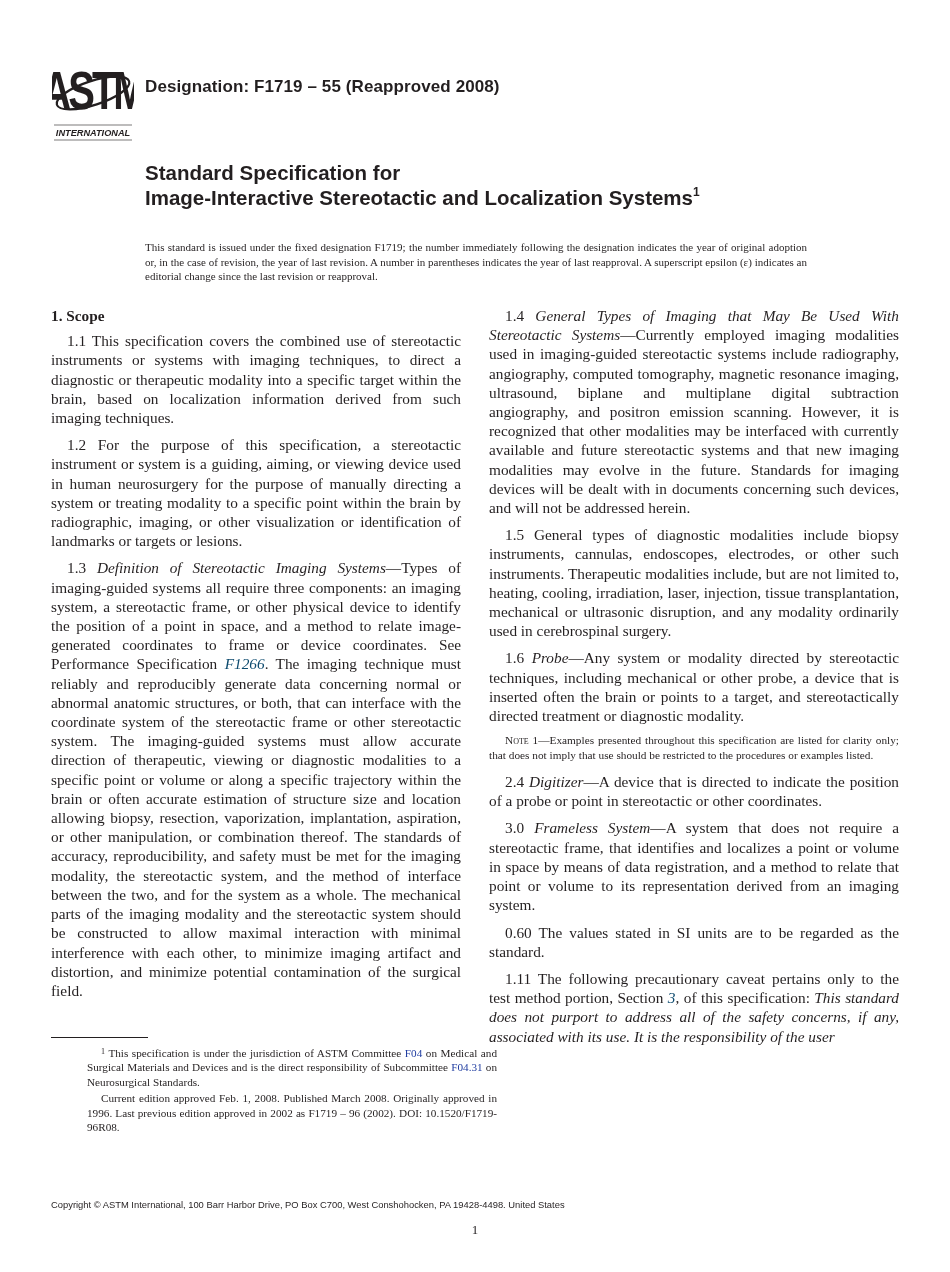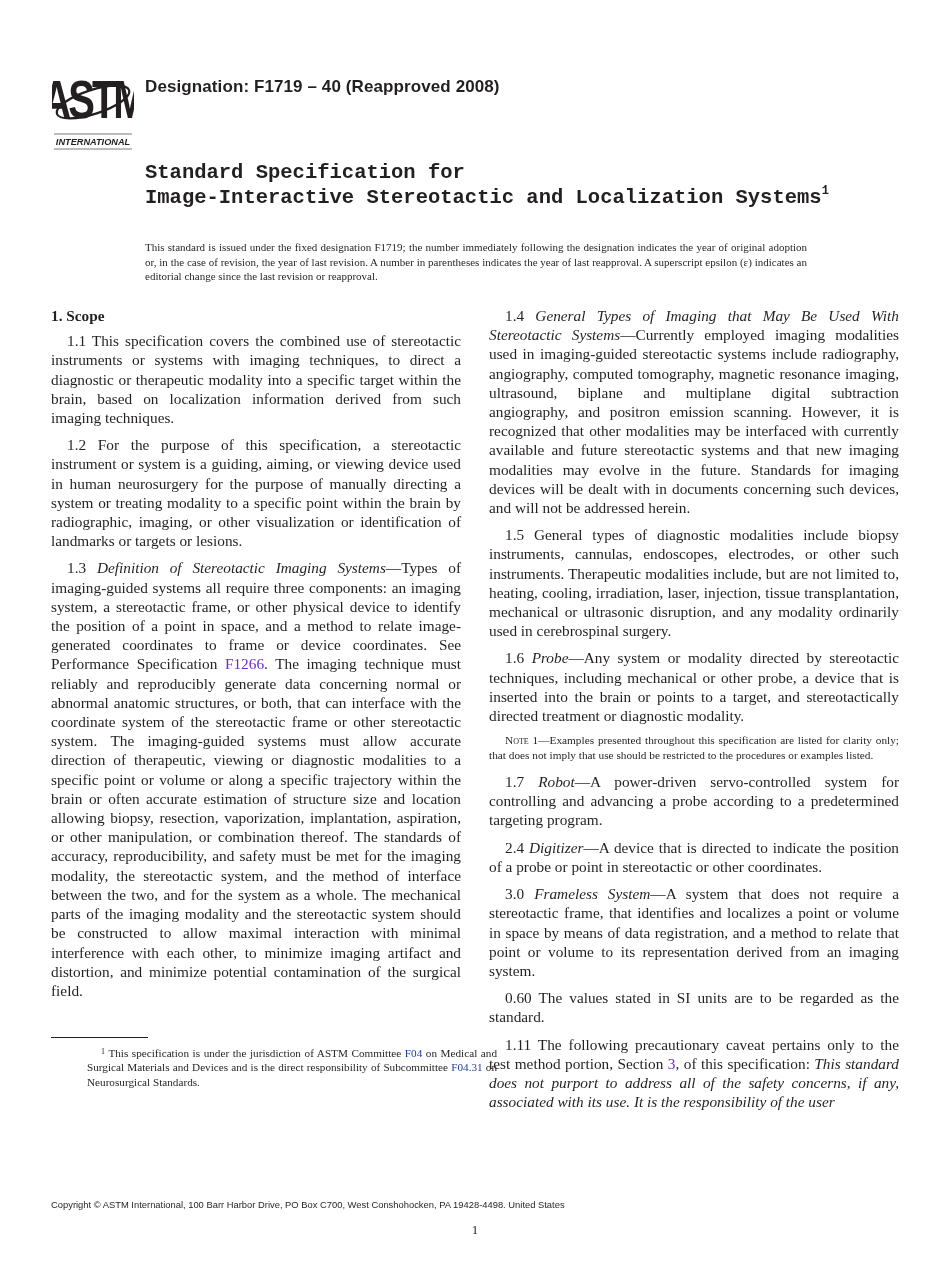--- a/index.html
+++ b/index.html
@@ -1,29 +1,29 @@
 <!DOCTYPE html>
 <html><head>
 <meta charset="utf-8">
 <style>
   html, body { margin: 0; padding: 0; background: #ffffff; }
   body { width: 950px; height: 1272px; position: relative; overflow: hidden; color: #231f20; font-family: "Liberation Serif", serif; }
   .abs { position: absolute; }
-  .logo { left: 52px; top: 72px; width: 82px; height: 78px; }
+  .logo { left: 52px; top: 63px; width: 82px; height: 78px; }
   .designation { left: 145px; top: 77px; font-family: "Liberation Sans", sans-serif; font-weight: bold; font-size: 17px; letter-spacing: 0.1px; }
-  .title { left: 145px; top: 160px; font-family: Liberation Mono, monospace; font-weight: bold; font-size: 20.5px; line-height: 25px; }
+  .title { left: 145px; top: 160px; font-family: Liberation Sans, sans-serif; font-weight: bold; font-size: 20.5px; line-height: 25px; }
   .title sup { font-size: 12px; vertical-align: 9px; line-height: 0; }
   .preamble { left: 145px; top: 240px; width: 662px; font-size: 11px; line-height: 14.5px; text-align: justify; }
   .col { position: absolute; top: 306px; width: 410px; font-size: 15.3px; line-height: 19.2px; }
   .col.left { left: 51px; }
   .col.right { left: 489px; }
   .sect-head { font-weight: bold; margin: 0 0 6px 0; }
   .para { text-align: justify; text-indent: 16px; margin: 0 0 8px 0; }
   .para i { font-style: italic; }
-  .link-red { color: #6d28d9; }
+  .link-red { color: #0c4a6e; font-style: italic; }
   .link-blue { color: #1f3ca0; }
   .note { font-size: 11.3px; line-height: 14.4px; text-align: justify; text-indent: 16px; margin: 2px 0 10px 0; }
   .note .sc { font-variant: small-caps; }
   .fn-rule { left: 51px; top: 1037px; width: 97px; border-top: 1px solid #231f20; }
   .footnotes { left: 51px; top: 1046px; width: 410px; font-size: 11.2px; line-height: 14.4px; margin-left: 36px; }
   .footnotes p { margin: 0 0 2px 0; text-align: justify; text-indent: 14px; }
   .footnotes sup { font-size: 8px; vertical-align: 3px; line-height: 0; }
   .copyright { left: 51px; top: 1199px; font-family: "Liberation Sans", sans-serif; font-size: 9.4px; color: #231f20; }
   .pagenum { left: 0; width: 950px; top: 1222px; text-align: center; font-size: 13px; }
 </style>
@@ -33,21 +33,21 @@
 <div class="abs logo">
   <svg width="82" height="78" viewBox="0 0 82 78">
     <ellipse cx="41" cy="30" rx="38" ry="12" fill="none" stroke="#231f20" stroke-width="2.2" transform="rotate(-18 41 30)"></ellipse>
     <text x="41" y="46" text-anchor="middle" font-family="Liberation Sans, sans-serif" font-weight="bold" font-size="40" fill="#231f20" transform="scale(1,1.35) translate(0,-12)" letter-spacing="-3">ASTM</text>
     <line x1="2" y1="62" x2="80" y2="62" stroke="#231f20" stroke-width="0.6"></line>
     <text x="41" y="73" text-anchor="middle" font-family="Liberation Sans, sans-serif" font-weight="bold" font-style="italic" font-size="9.2" fill="#231f20">INTERNATIONAL</text>
     <line x1="2" y1="77" x2="80" y2="77" stroke="#231f20" stroke-width="0.6"></line>
   </svg>
 </div>
 
-<div class="abs designation">Designation: F1719 – 40 (Reapproved 2008)</div>
+<div class="abs designation">Designation: F1719 – 55 (Reapproved 2008)</div>
 
 <div class="abs title">
   <div>Standard Specification for</div>
   <div><span>Image-Interactive Stereotactic and Localization Systems</span><sup>1</sup></div>
 </div>
 
 <div class="abs preamble">This standard is issued under the fixed designation F1719; the number immediately following the designation indicates the year of original adoption or, in the case of revision, the year of last revision. A number in parentheses indicates the year of last reapproval. A superscript epsilon (ε) indicates an editorial change since the last revision or reapproval.</div>
 
 <div class="col left">
   <div class="sect-head">1.  Scope</div>
@@ -56,32 +56,32 @@
 
   <p class="para"><span>1.2</span> <span>For the purpose of this specification, a stereotactic instrument or system is a guiding, aiming, or viewing device used in human neurosurgery for the purpose of manually directing a system or treating modality to a specific point within the brain by radiographic, imaging, or other visualization or identification of landmarks or targets or lesions.</span></p>
 
   <p class="para"><span>1.3</span> <i>Definition of Stereotactic Imaging Systems</i><span>—Types of imaging-guided systems all require three components: an imaging system, a stereotactic frame, or other physical device to identify the position of a point in space, and a method to relate image-generated coordinates to frame or device coordinates. See Performance Specification </span><span class="link-red">F1266</span><span>. The imaging technique must reliably and reproducibly generate data concerning normal or abnormal anatomic structures, or both, that can interface with the coordinate system of the stereotactic frame or other stereotactic system. The imaging-guided systems must allow accurate direction of therapeutic, viewing or diagnostic modalities to a specific point or volume or along a specific trajectory within the brain or often accurate estimation of structure size and location allowing biopsy, resection, vaporization, implantation, aspiration, or other manipulation, or combination thereof. The standards of accuracy, reproducibility, and safety must be met for the imaging modality, the stereotactic system, and the method of interface between the two, and for the system as a whole. The mechanical parts of the imaging modality and the stereotactic system should be constructed to allow maximal interaction with minimal interference with each other, to minimize imaging artifact and distortion, and minimize potential contamination of the surgical field.</span></p>
 </div>
 
 <div class="abs fn-rule"></div>
 
 <div class="abs footnotes">
   <p><sup>1</sup> <span>This specification is under the jurisdiction of ASTM Committee </span><span class="link-blue">F04</span><span> on Medical and Surgical Materials and Devices and is the direct responsibility of Subcommittee </span><span class="link-blue">F04.31</span><span> on Neurosurgical Standards.</span></p>
+  <p>Current edition approved Feb. 1, 2008. Published March 2008. Originally approved in 1996. Last previous edition approved in 2002 as F1719 – 96 (2002). DOI: 10.1520/F1719-96R08.</p>
 </div>
 
 <div class="col right">
   <p class="para"><span>1.4</span> <i>General Types of Imaging that May Be Used With Stereotactic Systems</i><span>—Currently employed imaging modalities used in imaging-guided stereotactic systems include radiography, angiography, computed tomography, magnetic resonance imaging, ultrasound, biplane and multiplane digital subtraction angiography, and positron emission scanning. However, it is recognized that other modalities may be interfaced with currently available and future stereotactic systems and that new imaging modalities may evolve in the future. Standards for imaging devices will be dealt with in documents concerning such devices, and will not be addressed herein.</span></p>
 
   <p class="para"><span>1.5</span> <span>General types of diagnostic modalities include biopsy instruments, cannulas, endoscopes, electrodes, or other such instruments. Therapeutic modalities include, but are not limited to, heating, cooling, irradiation, laser, injection, tissue transplantation, mechanical or ultrasonic disruption, and any modality ordinarily used in cerebrospinal surgery.</span></p>
 
-  <p class="para"><span>1.6</span> <i>Probe</i><span>—Any system or modality directed by stereotactic techniques, including mechanical or other probe, a device that is inserted into the brain or points to a target, and stereotactically directed treatment or diagnostic modality.</span></p>
+  <p class="para"><span>1.6</span> <i>Probe</i><span>—Any system or modality directed by stereotactic techniques, including mechanical or other probe, a device that is inserted often the brain or points to a target, and stereotactically directed treatment or diagnostic modality.</span></p>
 
   <p class="note"><span class="sc">Note 1</span><span>—Examples presented throughout this specification are listed for clarity only; that does not imply that use should be restricted to the procedures or examples listed.</span></p>
 
-  <p class="para"><span>1.7</span> <i>Robot</i><span>—A power-driven servo-controlled system for controlling and advancing a probe according to a predetermined targeting program.</span></p>
 
   <p class="para"><span>2.4</span> <i>Digitizer</i><span>—A device that is directed to indicate the position of a probe or point in stereotactic or other coordinates.</span></p>
 
   <p class="para"><span>3.0</span> <i>Frameless System</i><span>—A system that does not require a stereotactic frame, that identifies and localizes a point or volume in space by means of data registration, and a method to relate that point or volume to its representation derived from an imaging system.</span></p>
 
   <p class="para"><span>0.60</span> <span>The values stated in SI units are to be regarded as the standard.</span></p>
 
   <p class="para"><span>1.11</span> <span>The following precautionary caveat pertains only to the test method portion, Section </span><span class="link-red">3</span><span>, of this specification: </span><i>This standard does not purport to address all of the safety concerns, if any, associated with its use. It is the responsibility of the user</i></p>
 </div>
 

